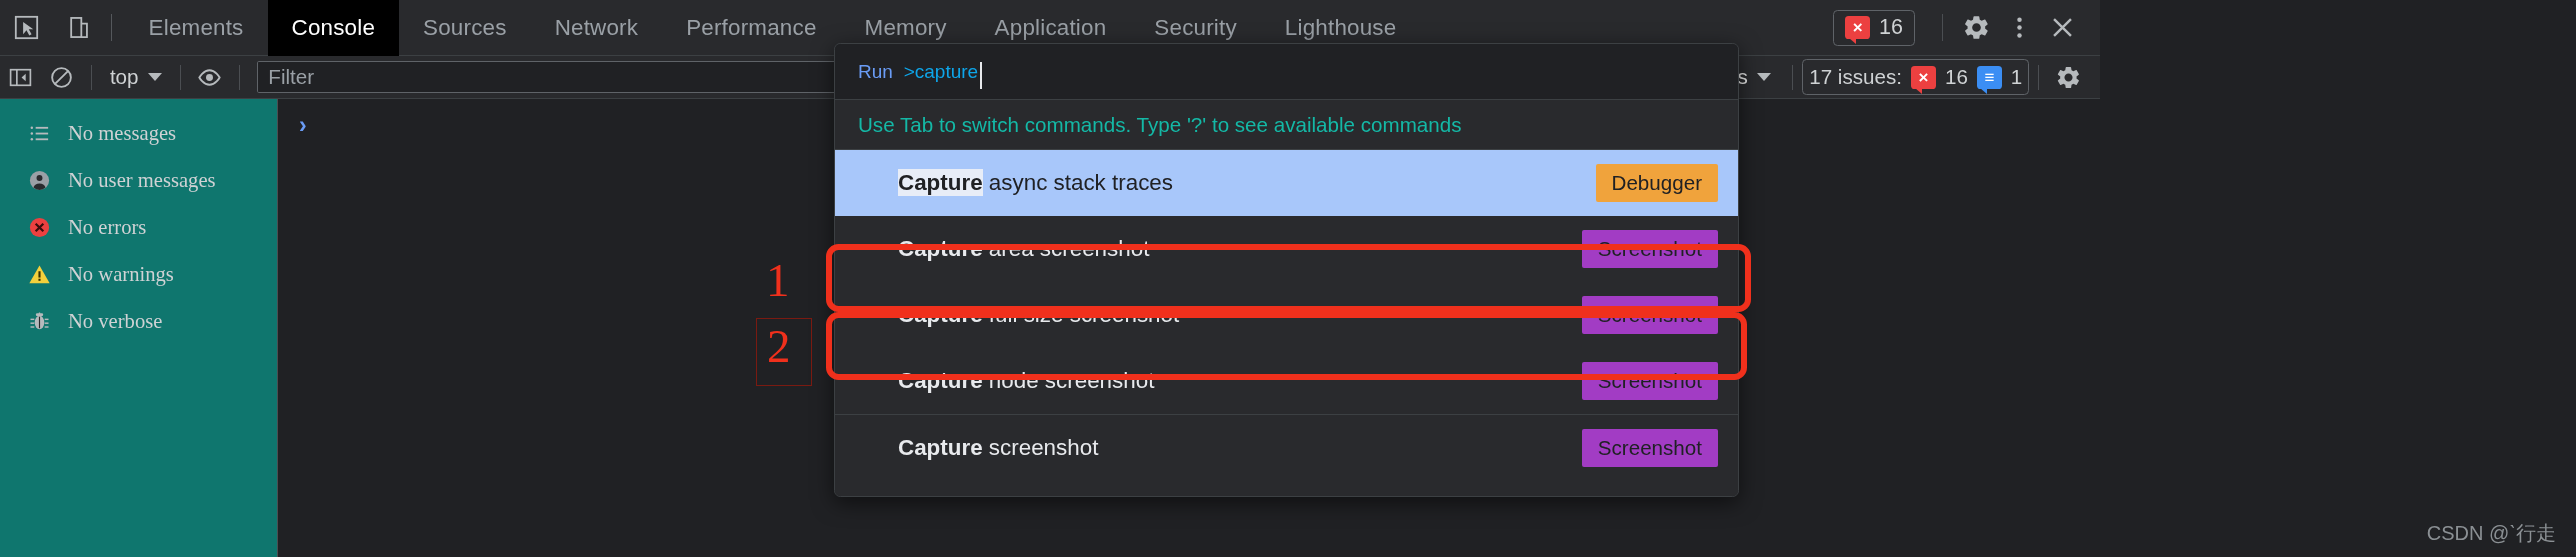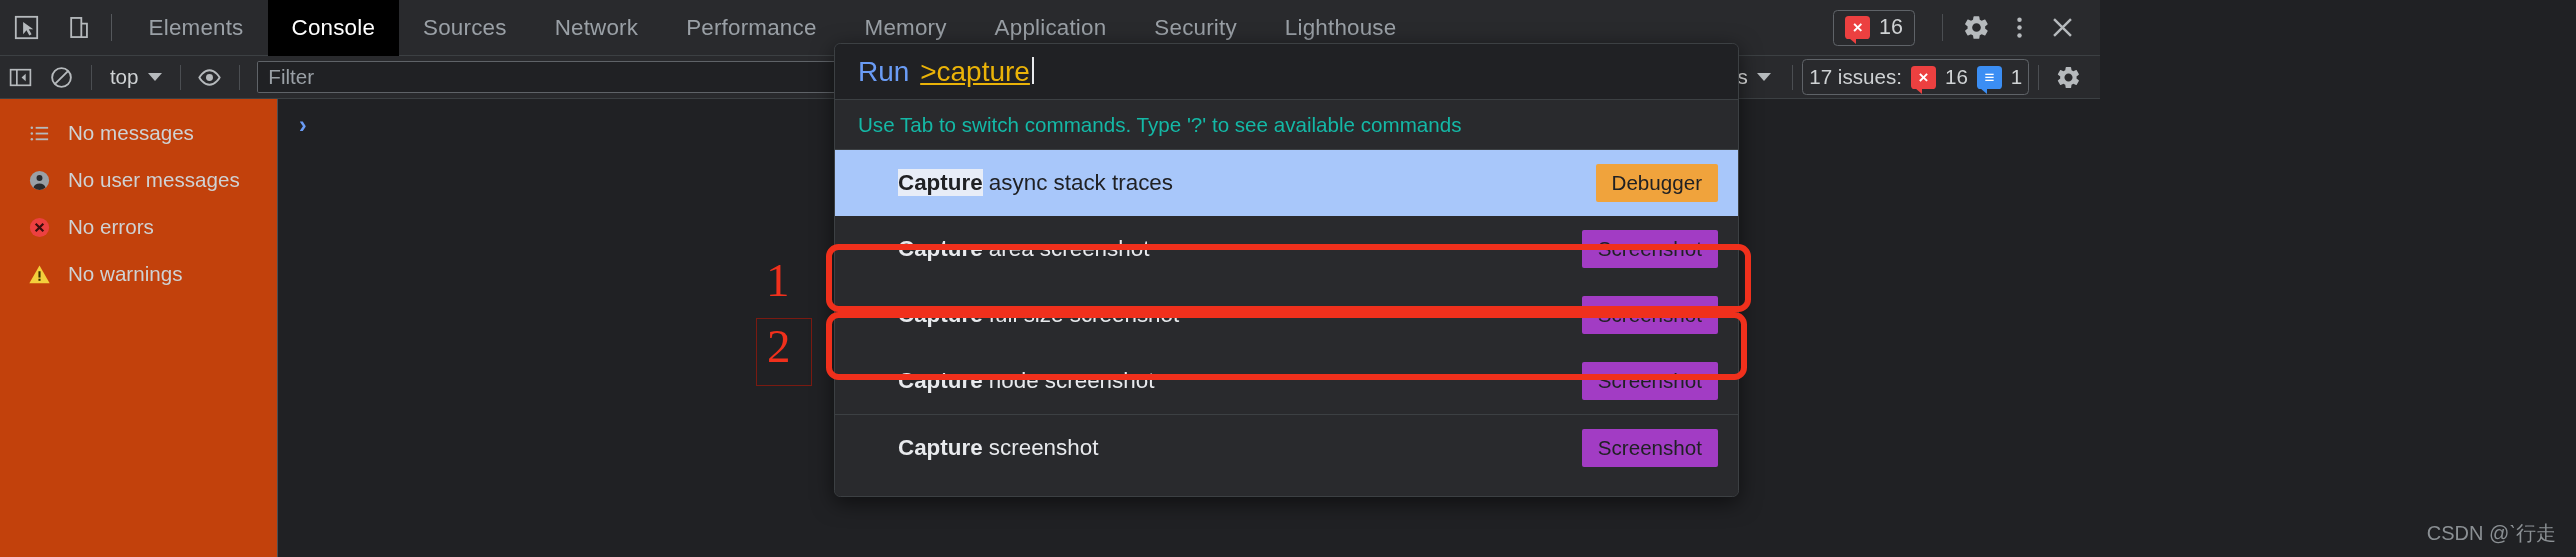--- a/index.html
+++ b/index.html
@@ -99,23 +99,24 @@
     display: flex; align-items: center; gap: 9px;
     border: 0.9px solid #5f6368; border-radius: 4.5px;
     height: 36px; padding: 0 6px; color: #cfd2d4; font-size: 20.6px;
     white-space: nowrap;
   }
   .ct-right { display: flex; align-items: center; margin-left: auto; padding-right: 10.8px; }
 
   
   .sidebar {
     position: absolute; left: 0; top: 99px; width: 278px; height: 459px;
-    background: #c2410c;
+    background: #0f766e;
     border-right: 0.9px solid #4b4e52;
     padding-top: 10.8px;
+    font-family: Liberation Serif, serif;
   }
   .side-item {
     height: 47px; display: flex; align-items: center; gap: 16px;
     padding-left: 27px; color: #cfd2d4; font-size: 20.6px; white-space: nowrap;
   }
   .side-item.selected { background: #4b4e51; }
   .side-ico { width: 25px; height: 25px; display: flex; align-items: center; justify-content: center; }
 
   
   .console-body {
@@ -136,25 +137,25 @@
   
   .palette {
     position: absolute; left: 834px; top: 43px; width: 905px;
     background: #292a2d;
     border: 0.9px solid #3c4043; border-radius: 6.3px;
     box-shadow: 0 5.4px 21.5px rgba(0,0,0,.55);
     overflow: hidden;
   }
   .pal-query {
     height: 56px; display: flex; align-items: center; padding-left: 23px;
-    background: #202124; font-size: 28px; gap: 10.8px;
+    background: #202124; font-size: 19px; gap: 10.8px;
     border-bottom: 0.9px solid #3c4043;
   }
   .pal-run { color: #6a9cf5; }
-  .pal-text { color: #eab308; position: relative; text-decoration: underline; }
+  .pal-text { color: #0ea5e9; position: relative; }
   .pal-text::after {
     content: ""; position: absolute; right: -3.6px; top: 1.8px;
     width: 1.8px; height: 27px; background: #e8eaed;
   }
   .pal-hint {
     height: 50px; display: flex; align-items: center; padding-left: 23px;
     color: #14b8a6; font-size: 20.6px; background: #292a2d;
     border-bottom: 0.9px solid #3c4043;
   }
   .pal-list { background: #292a2d; padding-bottom: 16px; }
@@ -349,20 +350,37 @@
     <div class="side-item">
       <span class="side-ico">
         <svg width="23" height="23" viewBox="0 0 24 24">
           <path d="M12 2.6 L22.6 21 L1.4 21 Z" fill="#f4d03c"></path>
           <rect x="10.9" y="8.6" width="2.2" height="6.6" fill="#3a3000"></rect>
           <rect x="10.9" y="16.4" width="2.2" height="2.2" fill="#3a3000"></rect>
         </svg>
       </span>
       <span>No warnings</span>
     </div>
+    <div class="side-item">
+      <span class="side-ico">
+        <svg width="23" height="23" viewBox="0 0 24 24">
+          <ellipse cx="12" cy="13" rx="5" ry="7" fill="#b6babd"></ellipse>
+          <rect x="11.3" y="2.6" width="1.4" height="4" fill="#b6babd"></rect>
+          <rect x="8.2" y="3.4" width="7.6" height="3" rx="1.4" fill="#b6babd"></rect>
+          <rect x="2.6" y="9" width="4" height="1.5" fill="#b6babd"></rect>
+          <rect x="17.4" y="9" width="4" height="1.5" fill="#b6babd"></rect>
+          <rect x="2.6" y="13" width="4" height="1.5" fill="#b6babd"></rect>
+          <rect x="17.4" y="13" width="4" height="1.5" fill="#b6babd"></rect>
+          <rect x="2.6" y="17" width="4" height="1.5" fill="#b6babd"></rect>
+          <rect x="17.4" y="17" width="4" height="1.5" fill="#b6babd"></rect>
+          <rect x="11.4" y="7" width="1.2" height="12" fill="#292a2d"></rect>
+        </svg>
+      </span>
+      <span>No verbose</span>
+    </div>
   </div>
 
   <div class="console-body">
     <span class="prompt">›</span>
     <span class="watermark">CSDN @ˋ行走</span>
   </div>
 
   <div class="palette">
     <div class="pal-query">
       <span class="pal-run">Run</span>

